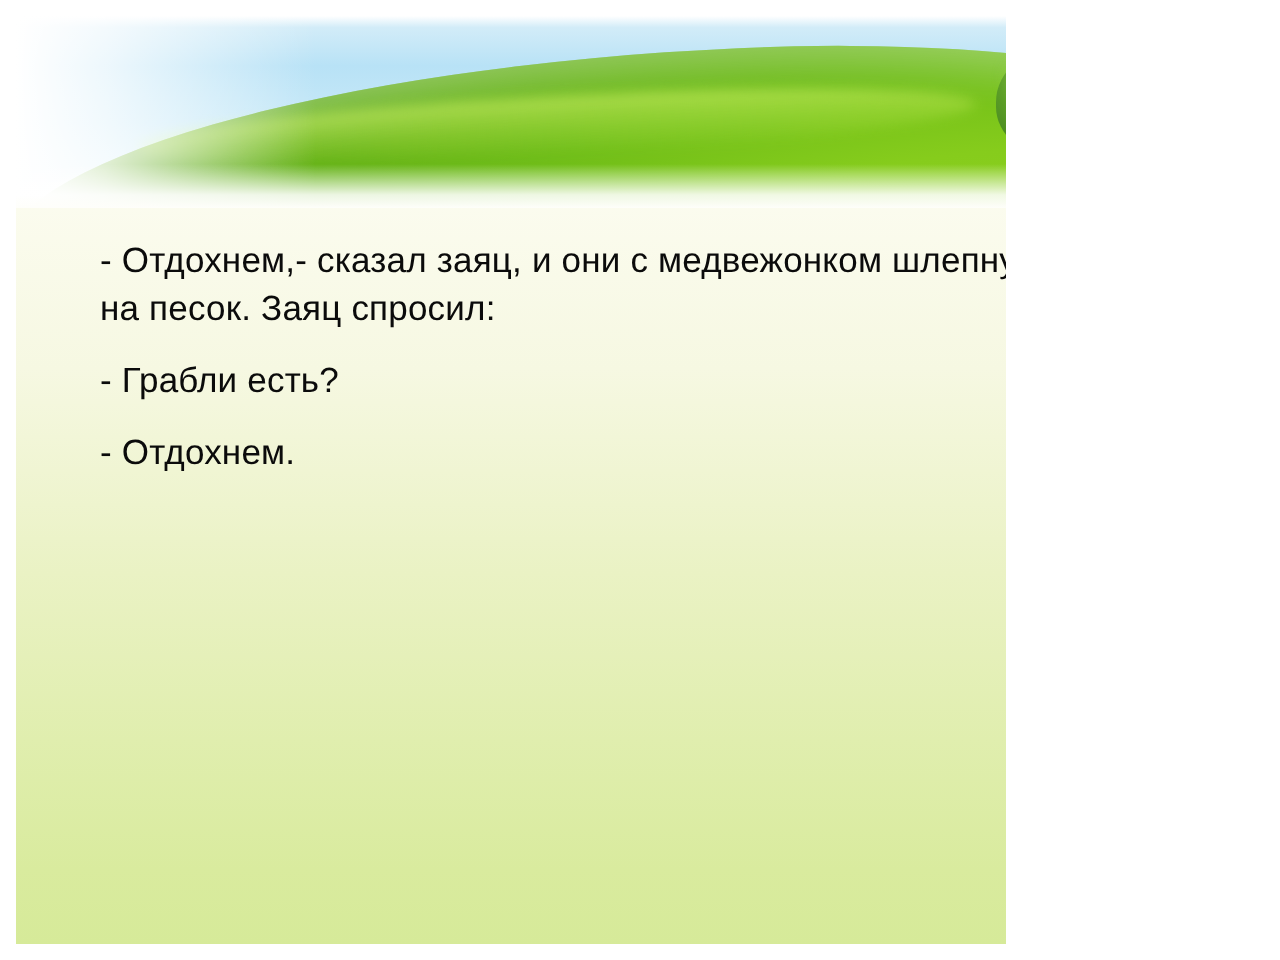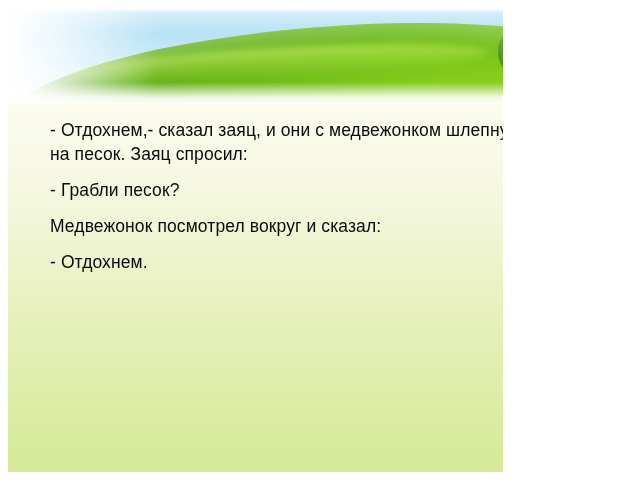--- a/index.html
+++ b/index.html
@@ -167,22 +167,21 @@
       <div id="tree-shadow"></div>
       <div id="tree-trunk"></div>
       <div id="tree-crown"></div>
     </div>
     <div id="banner-fade-left"></div>
     <div id="banner-fade-bottom"></div>
   </div>
 
   <div id="text-body">
     <p class="para">- Отдохнем,- сказал заяц, и они с медвежонком шлепнулись на песок. Заяц спросил:</p>
-    <p class="para">- Грабли песок?</p>
-    <p class="para">Медвежонок посмотрел вокруг и сказал:</p>
+    <p class="para">- Грабли есть?</p>
     <p class="para">- Отдохнем.</p>
   </div>
 
   <div id="boy">
     <svg width="84" height="132" viewBox="0 0 84 132" xmlns="http://www.w3.org/2000/svg">
       <g stroke="#1a1a1a" stroke-width="2.4" stroke-linejoin="round" stroke-linecap="round">
 
         <path d="M24 86 L64 86 L66 108 L24 108 Z" fill="#5b3f9e"></path>
         <path d="M24 90 L66 90" fill="none" stroke="#1a1a1a" stroke-width="1.6"></path>
 

